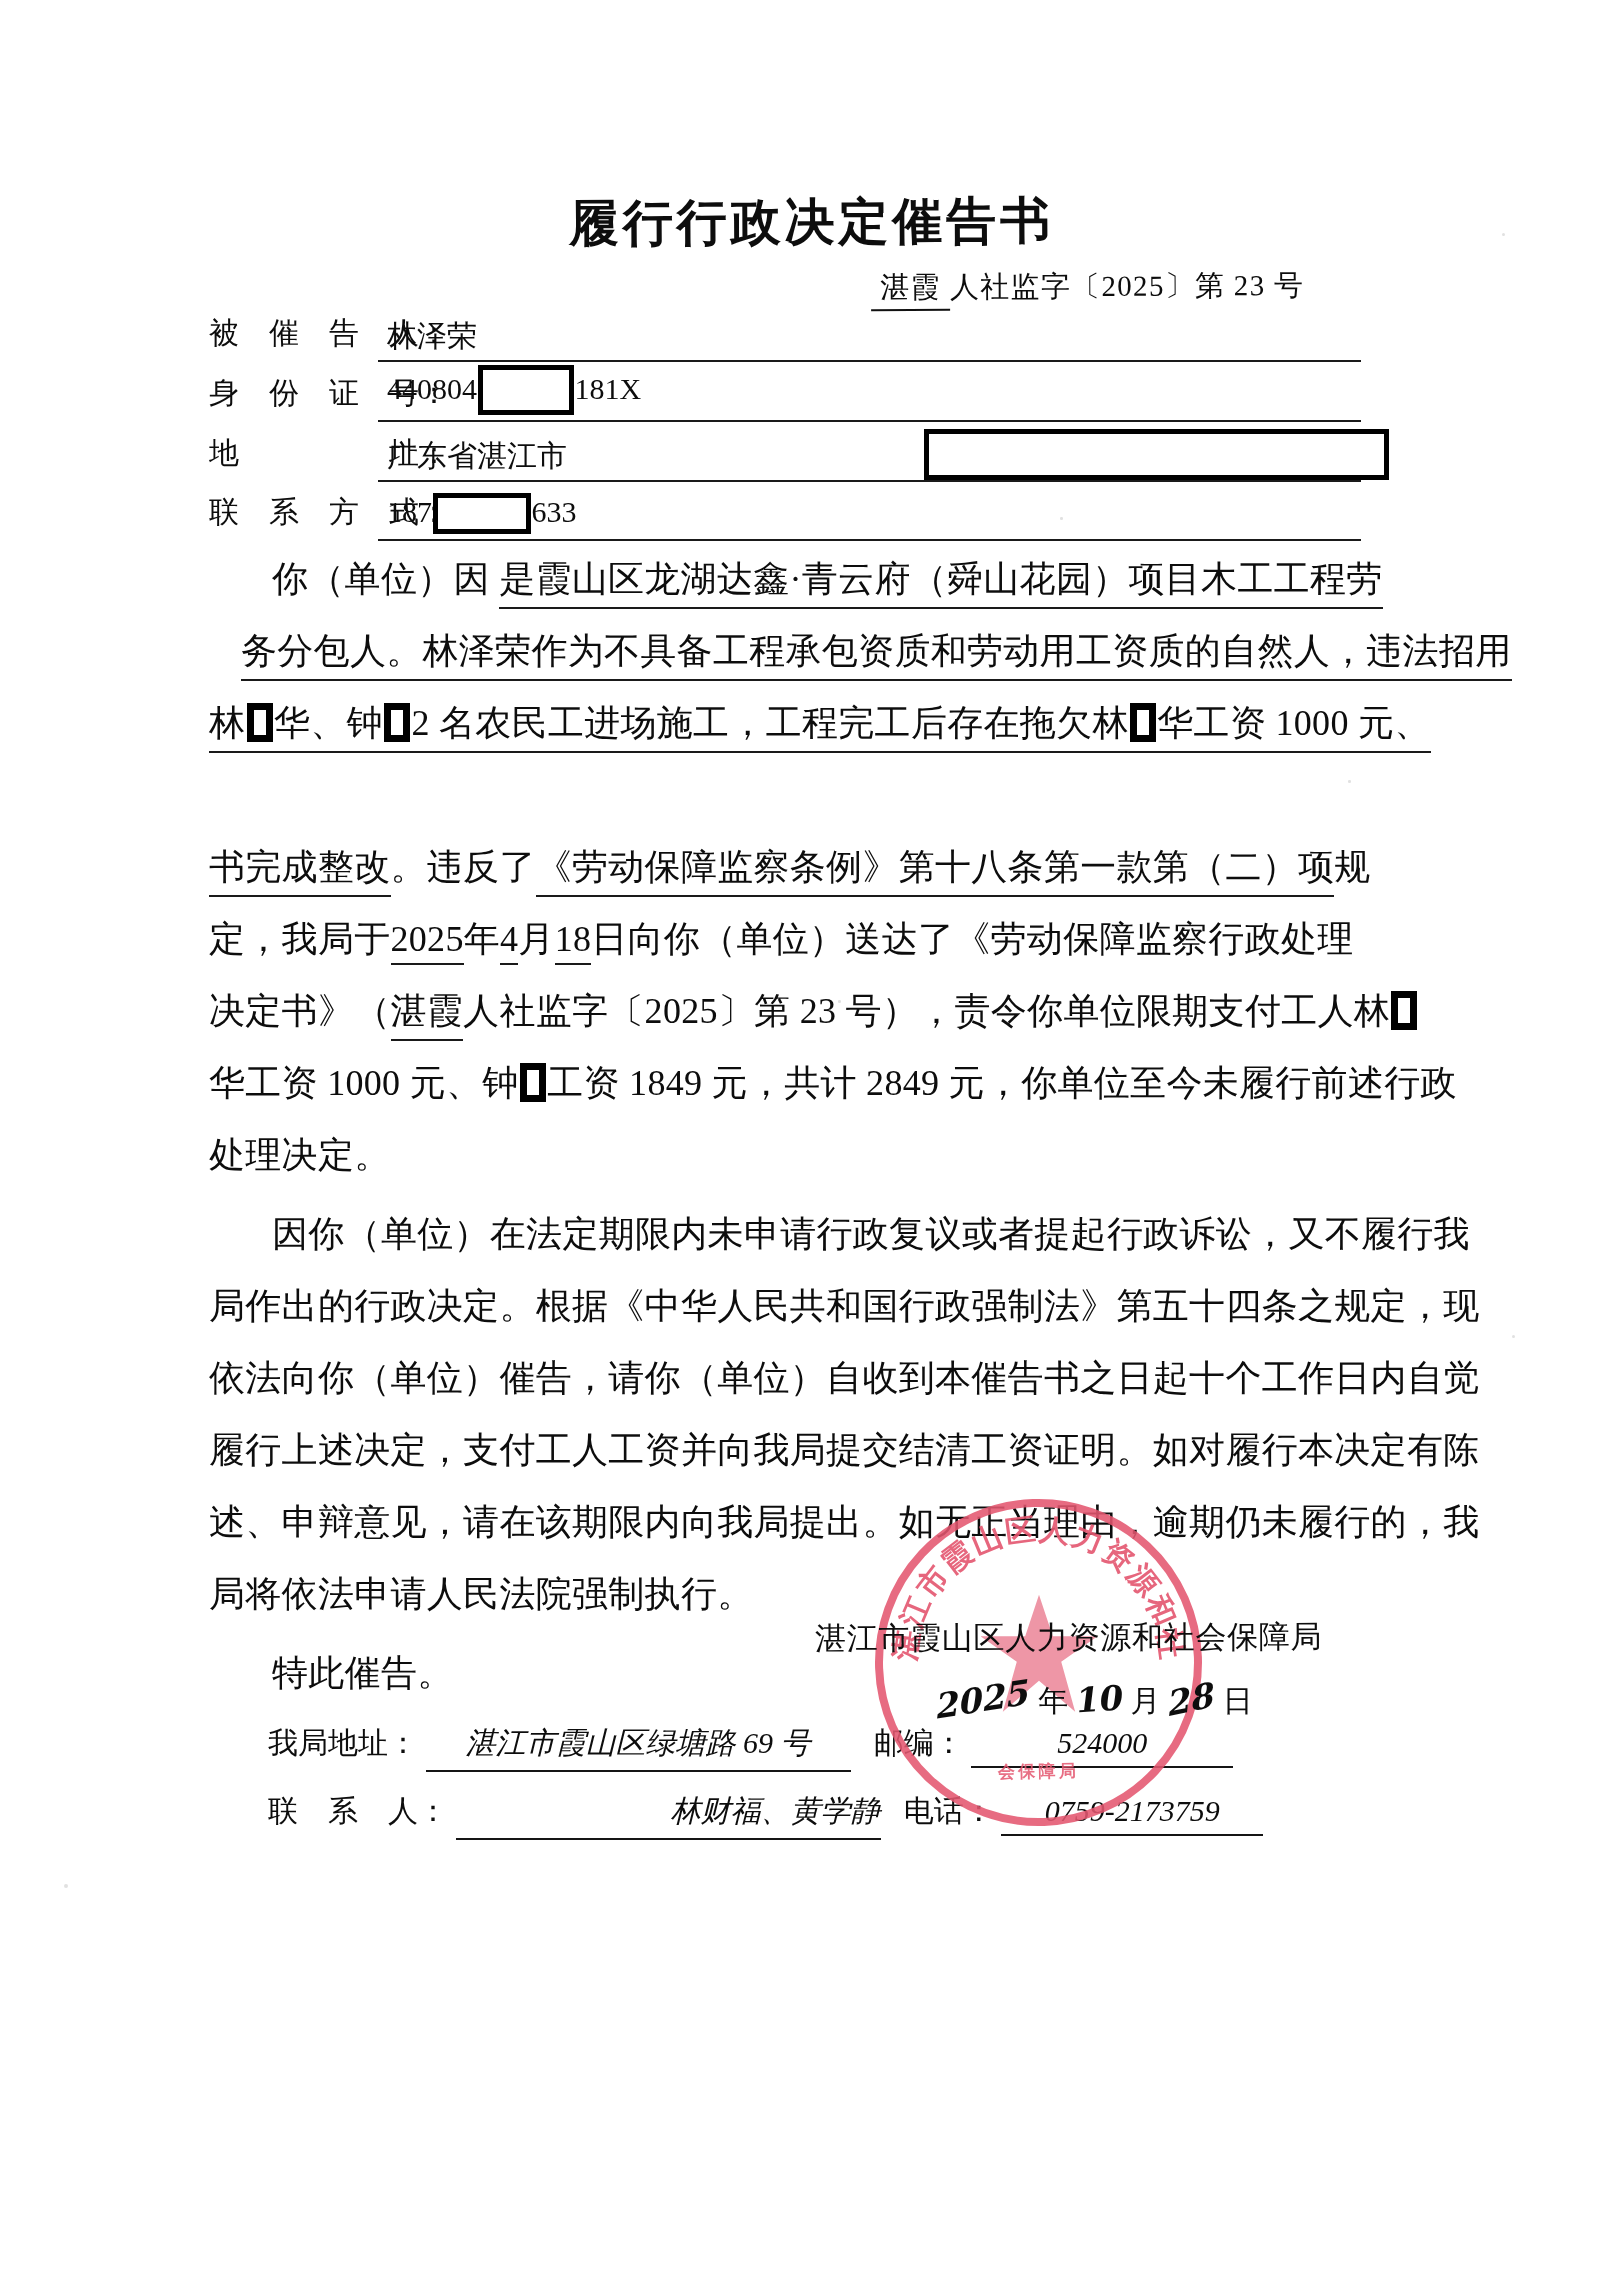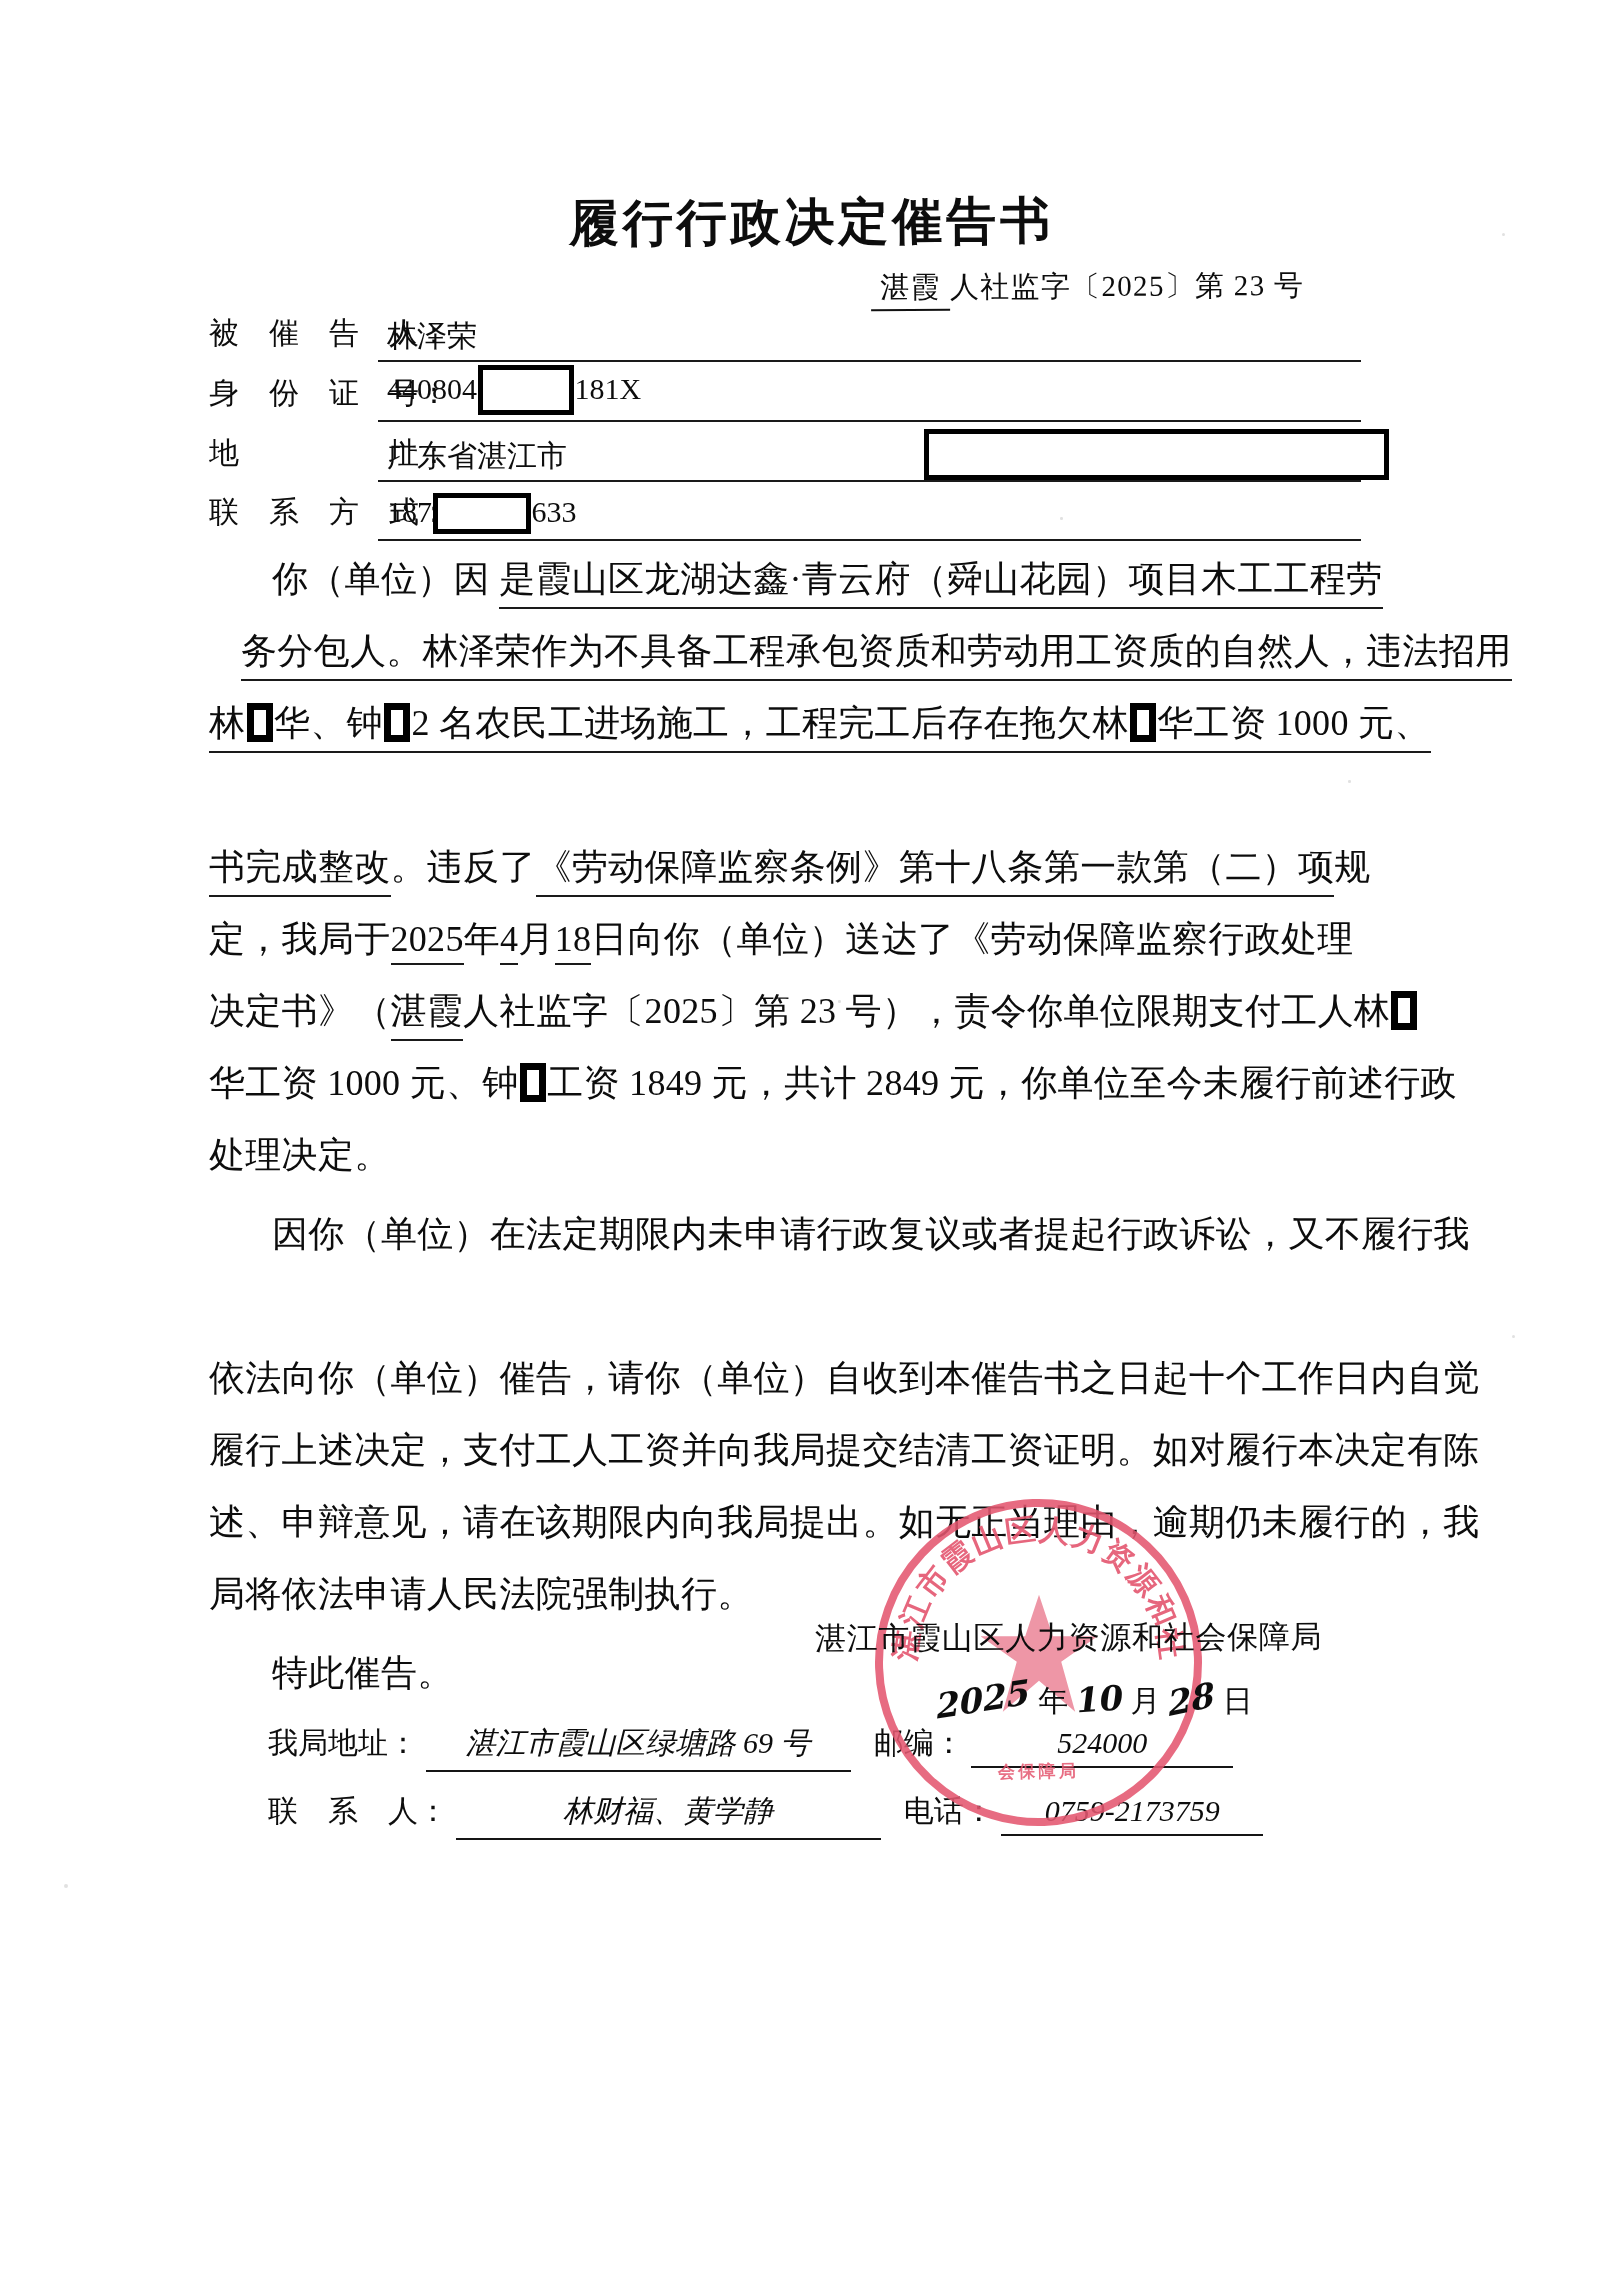--- a/index.html
+++ b/index.html
@@ -308,37 +308,38 @@
     <span>决定书》（</span><span class="ul">湛霞</span><span>人社监字〔2025〕第 23 号），责令你单位限期支付工人林</span><span class="rin"></span>
   </div>
 
   <div class="body-line" style="top:1059px;">
     <span>华工资 1000 元、钟</span><span class="rin"></span><span>工资 1849 元，共计 2849 元，你单位至今未履行前述行政</span>
   </div>
 
   <div class="body-line" style="top:1131px;">处理决定。</div>
 
   <div class="body-line indent" style="top:1210px;">因你（单位）在法定期限内未申请行政复议或者提起行政诉讼，又不履行我</div>
+  <div class="body-line" style="top:1282px;">局作出的行政决定。根据《中华人民共和国行政强制法》第五十四条之规定，现</div>
   <div class="body-line" style="top:1426px;">履行上述决定，支付工人工资并向我局提交结清工资证明。如对履行本决定有陈</div>
   <div class="body-line" style="top:1354px;">依法向你（单位）催告，请你（单位）自收到本催告书之日起十个工作日内自觉</div>
   <div class="body-line" style="top:1498px;">述、申辩意见，请在该期限内向我局提出。如无正当理由，逾期仍未履行的，我</div>
   <div class="body-line" style="top:1570px;">局将依法申请人民法院强制执行。</div>
 
   <div class="body-line indent" style="top:1649px;">特此催告。</div>
 
   <div class="foot-row" style="top:1723px;">
     <span class="foot-label">我局地址：</span>
     <span class="foot-fill" style="width:425px;">湛江市霞山区绿塘路 69 号</span>
     <span class="foot-label" style="margin-left:15.7px;">邮编：</span>
     <span class="foot-fill" style="width:262px;">524000</span>
   </div>
 
   <div class="foot-row" style="top:1791px;">
     <span class="foot-label">联　系　人：</span>
-    <span class="foot-fill" style="width:425px;">林财福、黄学静</span>
+    <span class="foot-fill" style="width:425px;text-align:right;">林财福、黄学静</span>
     <span class="foot-label" style="margin-left:15.7px;">电话：</span>
     <span class="foot-fill" style="width:262px;">0759-2173759</span>
   </div>
 
   <div class="seal">
     <div class="seal-ring"></div>
     <svg class="seal-arc-text" viewBox="0 0 500 500">
       <defs>
         <path id="sealArc" d="M 62,250 A 188,188 0 0 1 438,250"></path>
       </defs>

